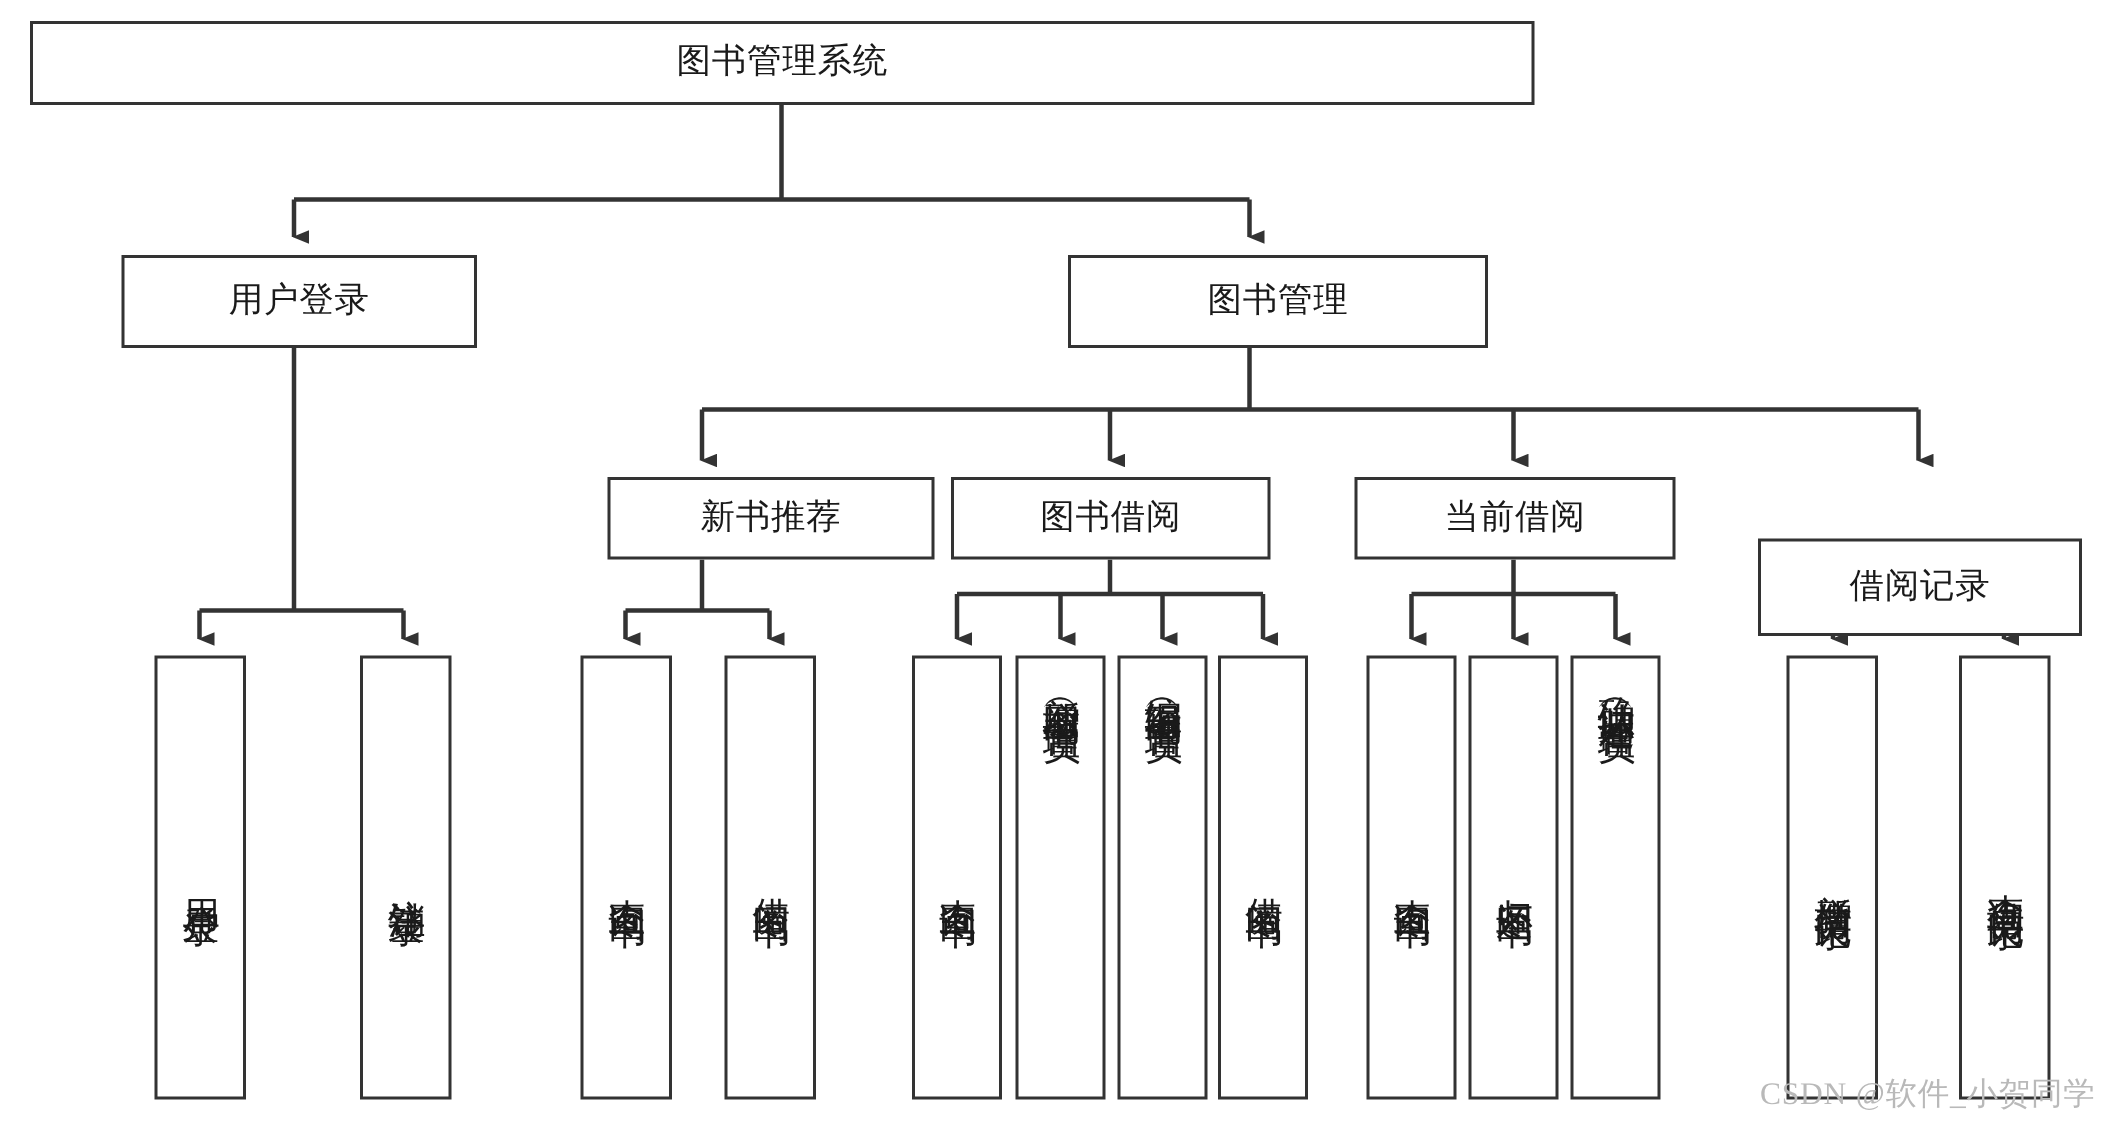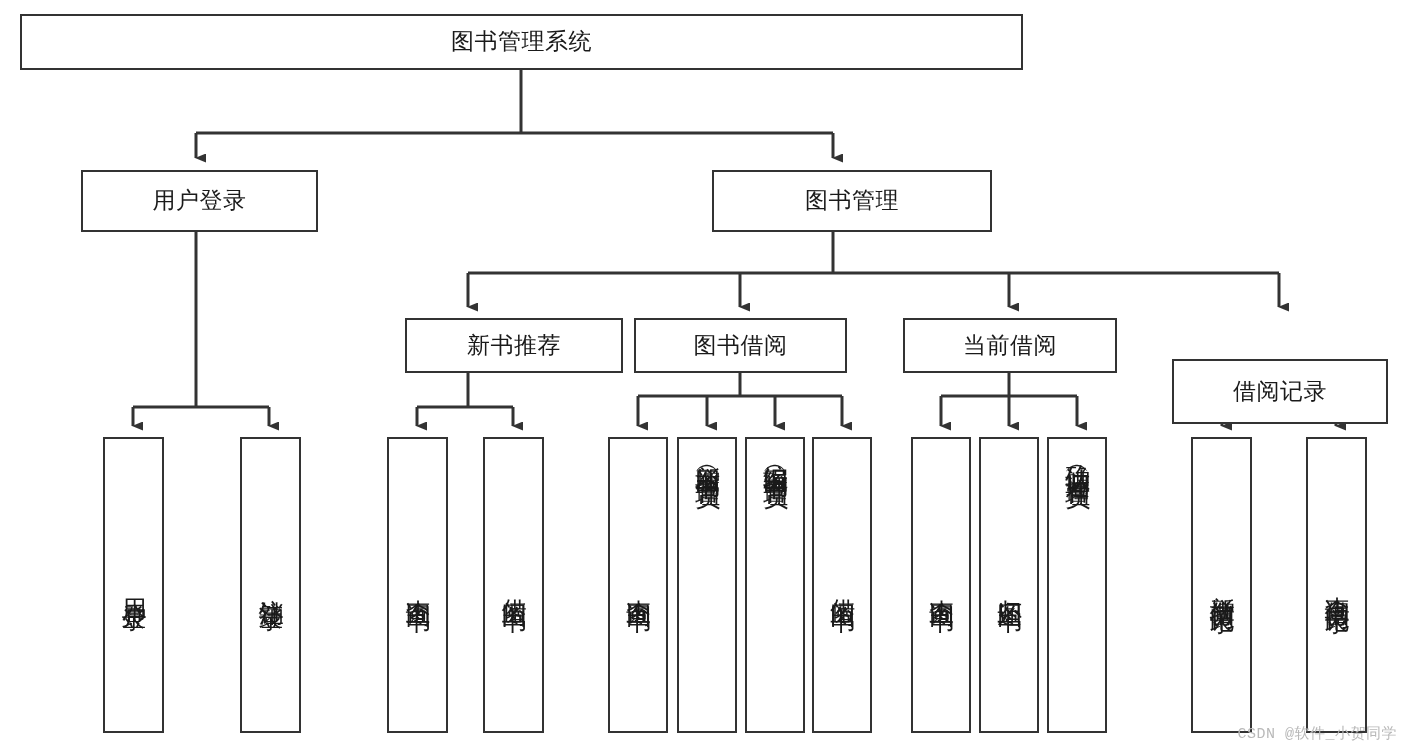--- a/index.html
+++ b/index.html
@@ -66,26 +66,26 @@
     white-space: nowrap;
   }
   .node.vert.centered {
     align-items: center;
     padding-top: 0;
   }
   #watermark {
     position: absolute;
     right: 8px;
     bottom: 4px;
-    font-size: 15px;
+    font-size: 21px;
     color: #b9b9b9;
     letter-spacing: 0.5px;
     z-index: 5;
     white-space: nowrap;
-    font-family: Liberation Mono, monospace;
+    font-family: Liberation Serif, serif;
   }
 </style>
 </head>
 <body>
 
 <div id="diagram-root">
 
   <svg id="diagram-svg" viewBox="0 0 1405 747" xmlns="http://www.w3.org/2000/svg">
     <defs>
       <marker id="arrowhead" markerWidth="9" markerHeight="11" refX="4.5" refY="10" orient="auto" markerUnits="userSpaceOnUse">

